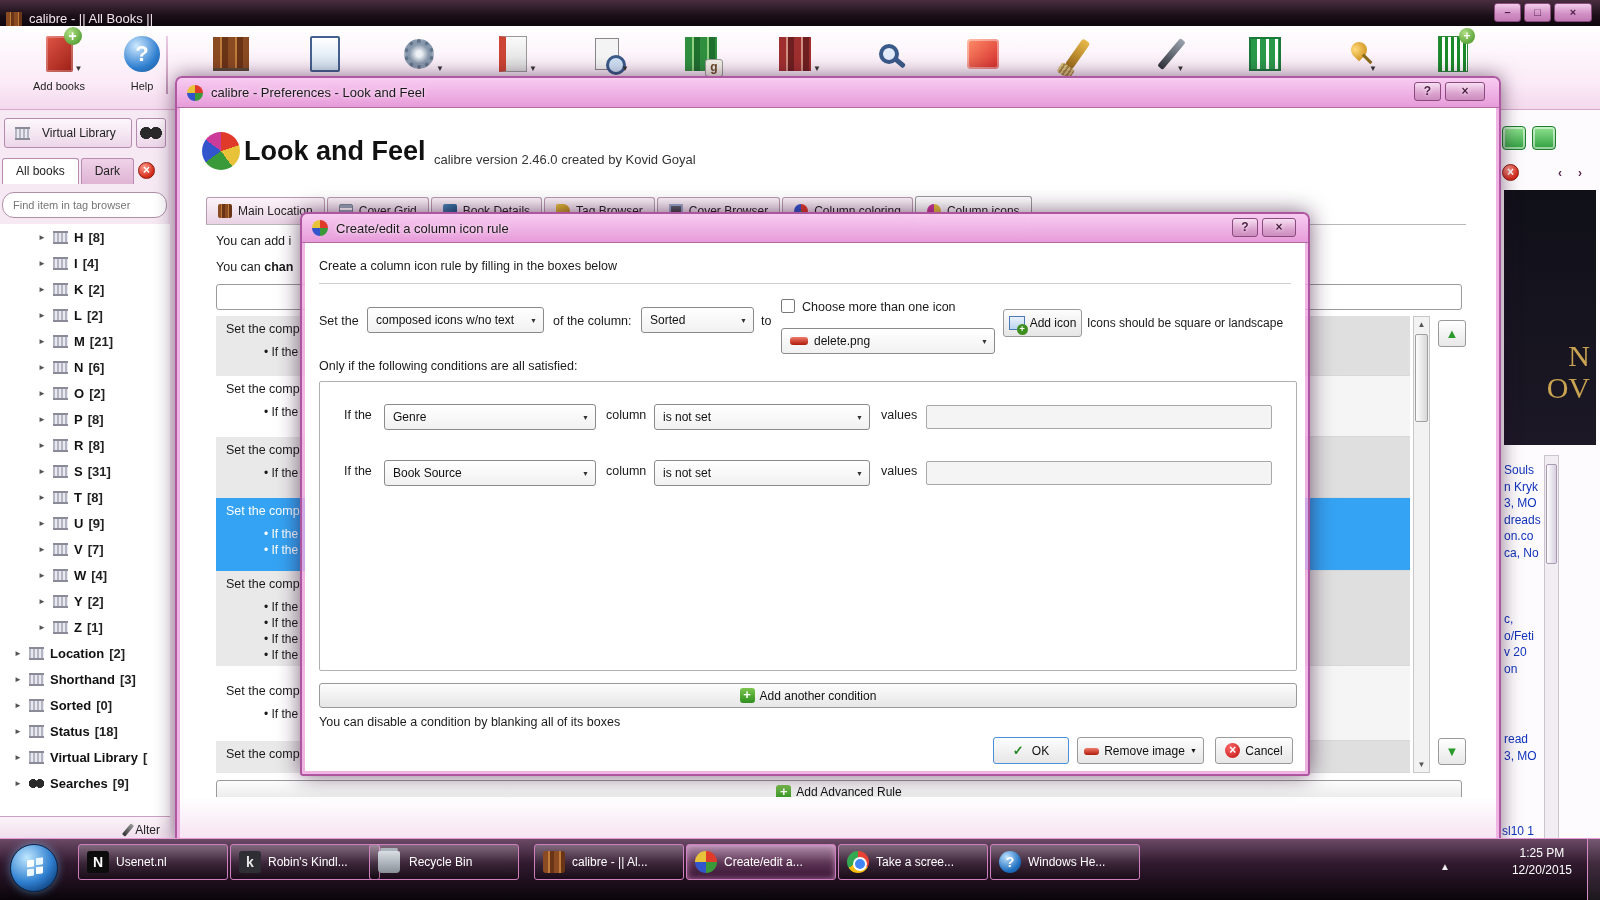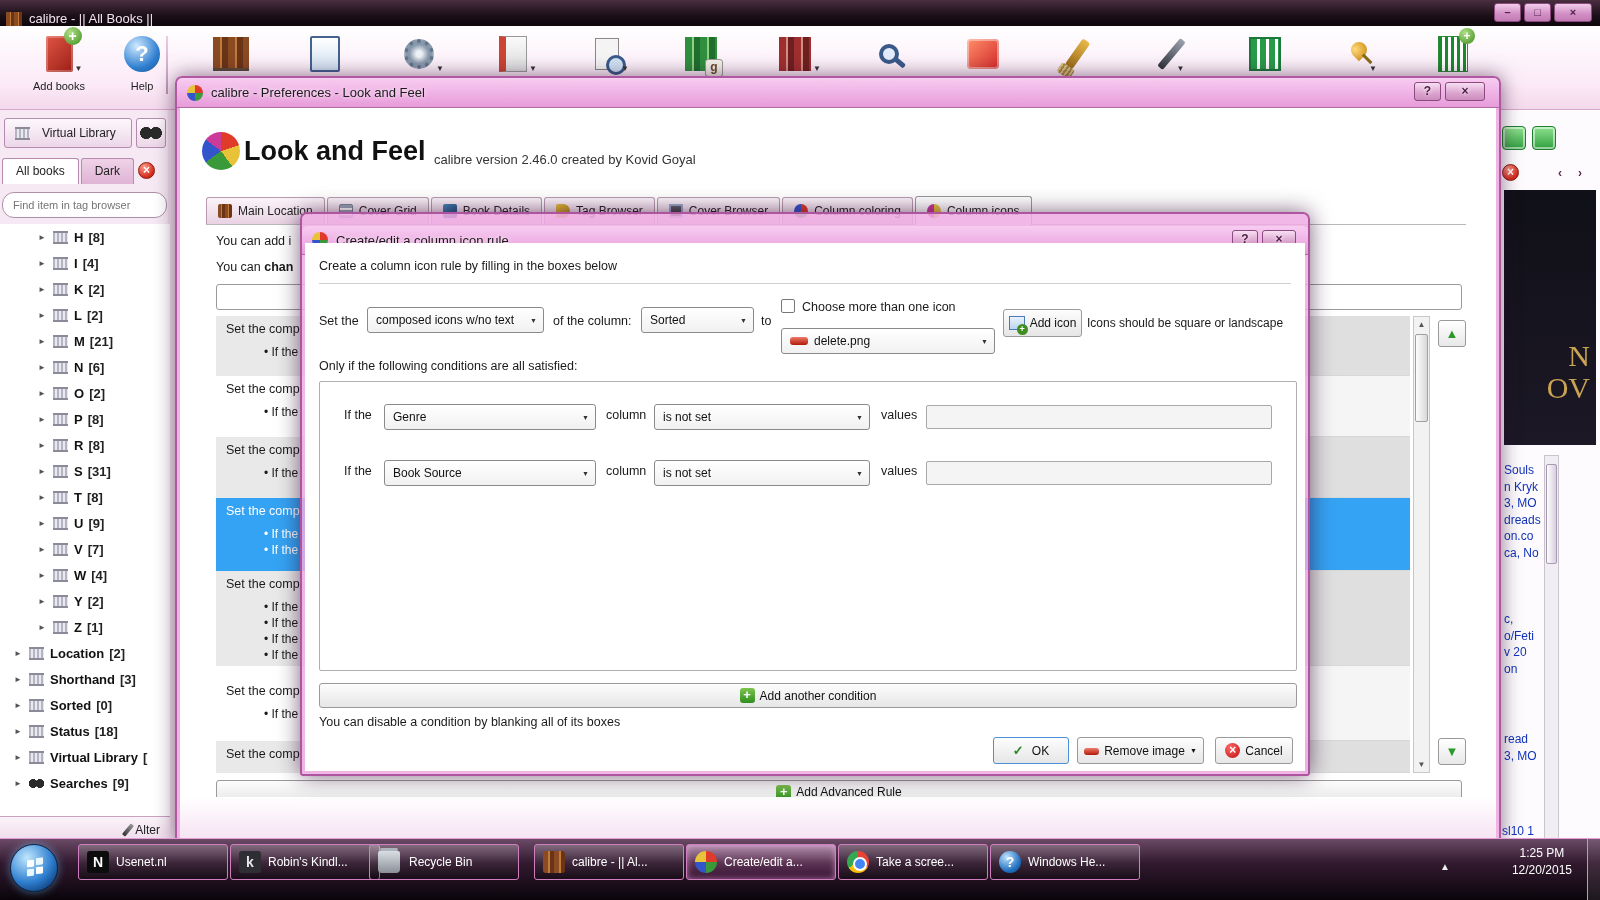--- a/index.html
+++ b/index.html
@@ -203,21 +203,21 @@
   .move-btn.up { top:212px; } .move-btn.down { top:630px; }
   .move-btn.up::after { content:"▲"; } .move-btn.down::after { content:"▼"; }
   .add-adv { left:36px; top:672px; width:1246px; height:24px; }
   .prefs-footer { position:absolute; left:0; right:0; bottom:0; height:42px;
     background:linear-gradient(#ffffff,#f6e3f2); }
 
   
   .modal { position:absolute; left:300px; top:212px; width:1010px; height:564px; z-index:20;
     border:2px solid rgba(170,80,156,.95); border-radius:7px 7px 3px 3px; box-shadow:0 0 22px rgba(40,0,40,.6);
     background:rgba(238,170,226,.85); }
-  .modal-tb { position:absolute; left:0; top:0; right:0; height:29px;margin-top:12px; }
+  .modal-tb { position:absolute; left:0; top:0; right:0; height:29px; }
   .modal-body { position:absolute; left:3px; right:3px; top:29px; bottom:3px; background:#fff; overflow:hidden; }
   .m-instr { position:absolute; left:14px; top:16px; font-size:12.5px; color:#1a1a1a; }
   .m-divider { position:absolute; left:14px; right:14px; top:40px; border-top:1px solid #cfcfcf; }
   .m-label { position:absolute; font-size:12.5px; color:#1a1a1a; }
   .checkbox { position:absolute; width:14px; height:14px; background:#fff; border:1px solid #777; border-radius:2px; }
   .icon-chip { width:18px; height:8px; border-radius:3px; background:linear-gradient(#f07a6a,#b01a0a); margin-right:6px; flex:none; }
   .addicon-ic { width:16px; height:14px; border:1px solid #4a7ab8; background:linear-gradient(#eaf2fc,#bcd4f0); position:relative; flex:none; }
   .addicon-ic::after { content:"+"; position:absolute; right:-4px; bottom:-6px; width:11px; height:11px; border-radius:50%;
     background:#3e8f1f; color:#fff; font-size:9px; line-height:11px; text-align:center; font-weight:bold; }
   .group-box { position:absolute; left:14px; top:138px; width:978px; height:290px; border:1px solid #b0b0b0; border-radius:2px; }

